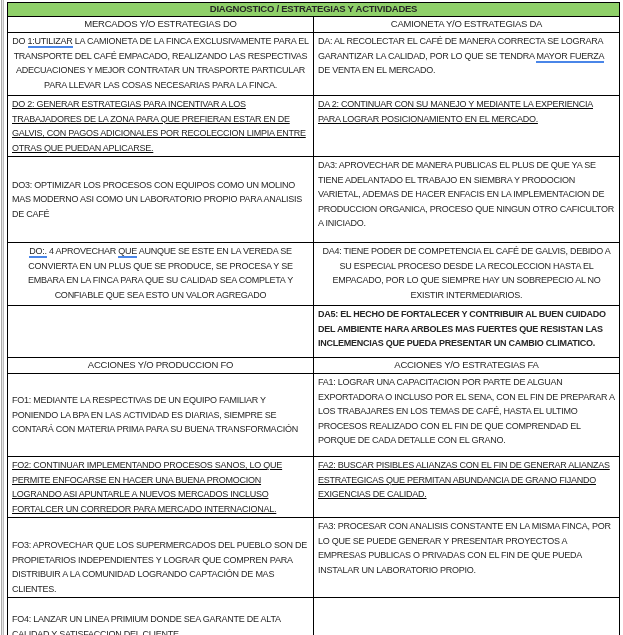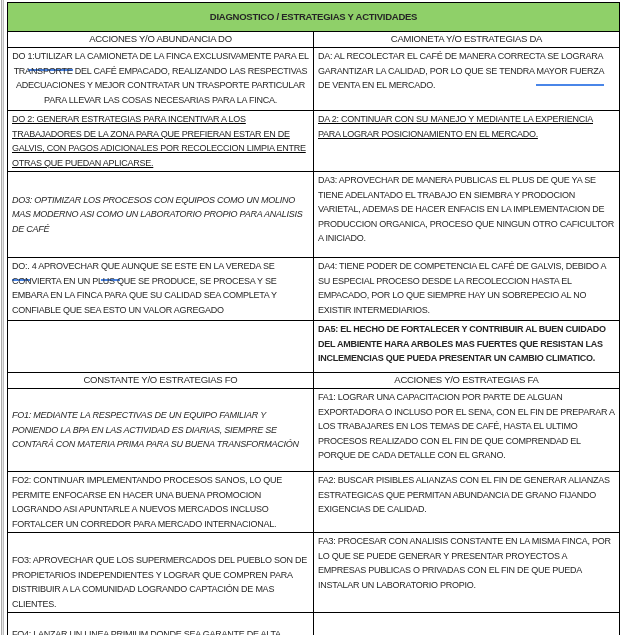--- a/index.html
+++ b/index.html
@@ -24,50 +24,50 @@
     letter-spacing:-0.25px;
     line-height:14.5px;
     color:#262626;
     vertical-align:top;
     overflow:hidden;
     box-sizing:border-box;
   }
   tr.h-title td{
     background:var(--accent,#8fd069);
     text-align:center;font-weight:700;font-size:9.5px;
-    height:14px;line-height:12px;padding:8px 2px;
+    height:14px;line-height:12px;padding:0 2px;
   }
   tr.h-hdr td{
     text-align:center;height:16px;line-height:14px;font-size:9.5px;padding:0 2px;
   }
   tr.r1{height:63px;} tr.r2{height:51px;text-decoration:underline;} tr.r3{height:86px;}
-  tr.r4{height:63px;} tr.r5{height:52px;font-weight:bold;}
-  tr.r6{height:83px;} tr.r7{height:54px;} tr.r8{height:80px;} tr.r9{height:45px;}
+  tr.r4{height:63px;text-align:center;} tr.r5{height:52px;font-weight:bold;}
+  tr.r6{height:83px;} tr.r7{height:54px;text-decoration:underline;} tr.r8{height:80px;} tr.r9{height:45px;}
   td.c-center{text-align:center;}
-  td.vmid{vertical-align:middle;font-style:italic;}
+  td.vmid{vertical-align:middle;}
   td.vbot{vertical-align:bottom;}
   td.col-l{width:340px;}
   td.col-r{width:273px;}
   span.u{
     border-bottom:2px solid var(--blue,#4a86e8);
-    padding-bottom:8px;
+    padding-bottom:0px;
   }
 </style>
 </head>
 <body>
 
 <div class="page-edge"></div>
 
 <table class="swot">
   <tbody>
       <tr class="h-title">
     <td colspan="2">DIAGNOSTICO / ESTRATEGIAS Y ACTIVIDADES</td>
   </tr>
   <tr class="h-hdr">
-    <td class="col-l">ACCIONES Y/O ABUNDANCIA DO</td>
+    <td class="col-l">MERCADOS Y/O ESTRATEGIAS DO</td>
     <td class="col-r">CAMIONETA Y/O ESTRATEGIAS DA</td>
   </tr>
   <tr class="r1">
     <td class="col-l c-center">
       <span>DO </span><span class="u">1:UTILIZAR</span><span> LA CAMIONETA DE LA FINCA EXCLUSIVAMENTE PARA EL TRANSPORTE DEL CAFÉ EMPACADO, REALIZANDO LAS RESPECTIVAS ADECUACIONES Y MEJOR CONTRATAR UN TRASPORTE PARTICULAR PARA LLEVAR LAS COSAS NECESARIAS PARA LA FINCA.</span>
     </td>
     <td class="col-r">
       <span>DA: AL RECOLECTAR EL CAFÉ DE MANERA CORRECTA SE LOGRARA GARANTIZAR LA CALIDAD, POR LO QUE SE TENDRA </span><span class="u">MAYOR  FUERZA</span><span> DE VENTA EN EL MERCADO.</span>
     </td>
   </tr>
@@ -83,21 +83,21 @@
     <td class="col-l">
       <span class="u">DO:.</span><span> 4 APROVECHAR </span><span class="u">QUE</span><span> AUNQUE SE ESTE EN LA VEREDA SE CONVIERTA EN UN PLUS QUE SE PRODUCE, SE PROCESA Y SE EMBARA EN LA FINCA PARA QUE SU CALIDAD SEA COMPLETA Y CONFIABLE QUE SEA ESTO UN VALOR AGREGADO</span>
     </td>
     <td class="col-r">DA4: TIENE PODER DE COMPETENCIA EL CAFÉ DE GALVIS, DEBIDO A SU ESPECIAL PROCESO DESDE LA RECOLECCION HASTA EL EMPACADO, POR LO QUE SIEMPRE HAY UN SOBREPECIO AL NO EXISTIR INTERMEDIARIOS.</td>
   </tr>
   <tr class="r5">
     <td class="col-l"></td>
     <td class="col-r">DA5: EL HECHO DE FORTALECER Y CONTRIBUIR AL BUEN CUIDADO DEL AMBIENTE HARA ARBOLES MAS FUERTES QUE RESISTAN LAS INCLEMENCIAS QUE PUEDA PRESENTAR UN CAMBIO CLIMATICO.</td>
   </tr>
   <tr class="h-hdr">
-    <td class="col-l">CONSTANTE Y/O ESTRATEGIAS FO</td>
+    <td class="col-l">ACCIONES Y/O PRODUCCION FO</td>
     <td class="col-r">ACCIONES Y/O ESTRATEGIAS FA</td>
   </tr>
   <tr class="r6">
     <td class="col-l vmid">FO1: MEDIANTE LA RESPECTIVAS DE UN EQUIPO FAMILIAR Y PONIENDO LA BPA EN LAS ACTIVIDAD ES DIARIAS, SIEMPRE SE CONTARÁ CON MATERIA PRIMA PARA SU BUENA TRANSFORMACIÓN</td>
     <td class="col-r">FA1: LOGRAR UNA CAPACITACION POR PARTE DE ALGUAN EXPORTADORA O INCLUSO POR EL SENA, CON EL FIN DE PREPARAR A LOS TRABAJARES EN LOS TEMAS DE CAFÉ, HASTA EL ULTIMO PROCESOS REALIZADO CON EL FIN DE QUE COMPRENDAD EL PORQUE DE CADA DETALLE CON EL GRANO.</td>
   </tr>
   <tr class="r7">
     <td class="col-l">FO2: CONTINUAR IMPLEMENTANDO PROCESOS SANOS, LO QUE PERMITE ENFOCARSE EN HACER UNA BUENA PROMOCION LOGRANDO ASI APUNTARLE A NUEVOS MERCADOS INCLUSO FORTALCER UN CORREDOR PARA MERCADO INTERNACIONAL.</td>
     <td class="col-r">FA2: BUSCAR PISIBLES ALIANZAS CON EL FIN DE GENERAR ALIANZAS ESTRATEGICAS QUE PERMITAN ABUNDANCIA DE GRANO FIJANDO EXIGENCIAS DE CALIDAD.</td>
   </tr>

